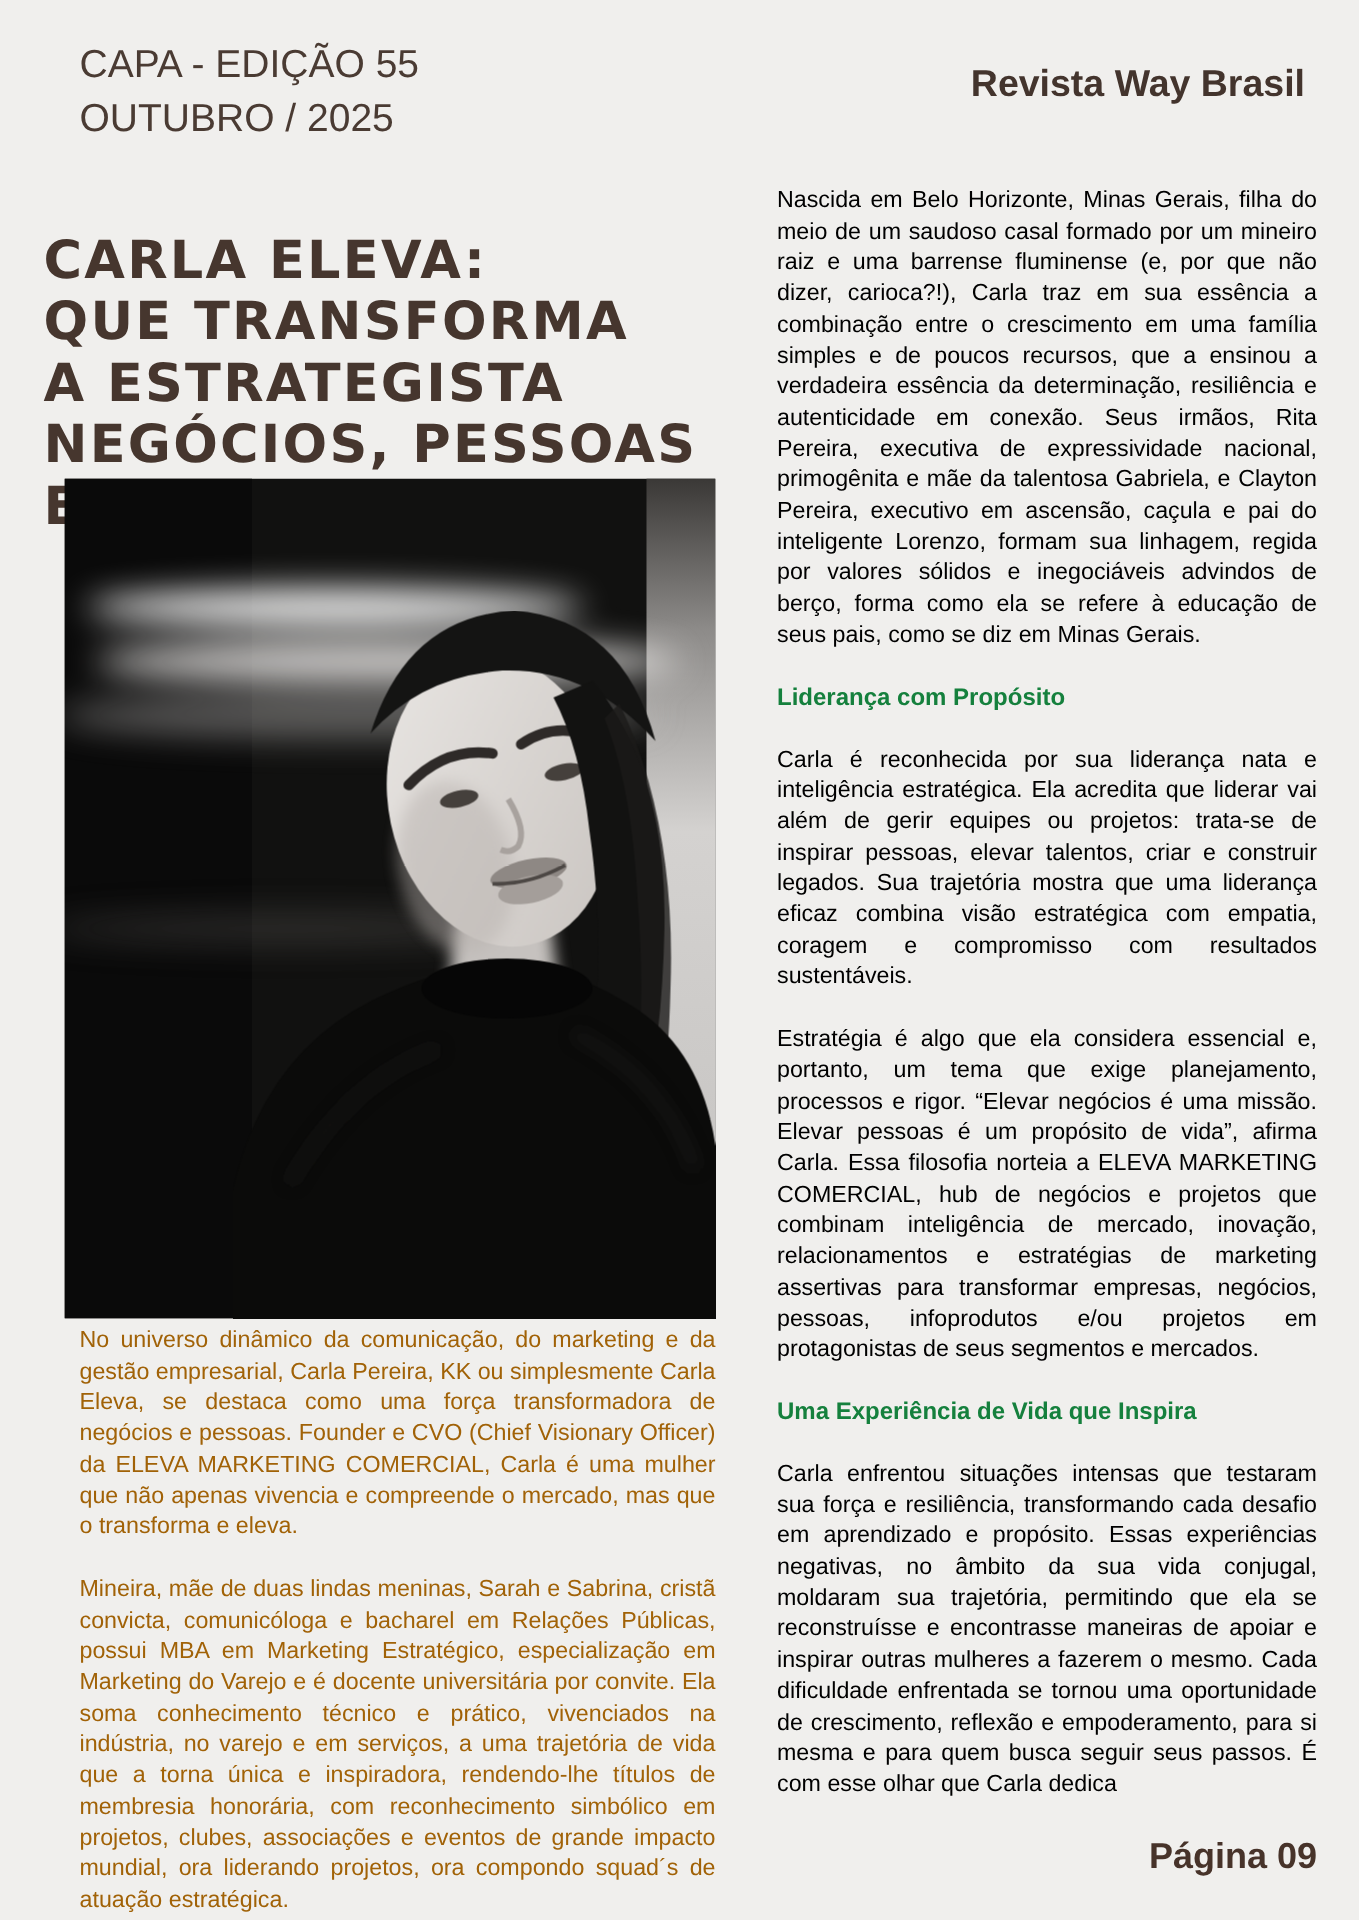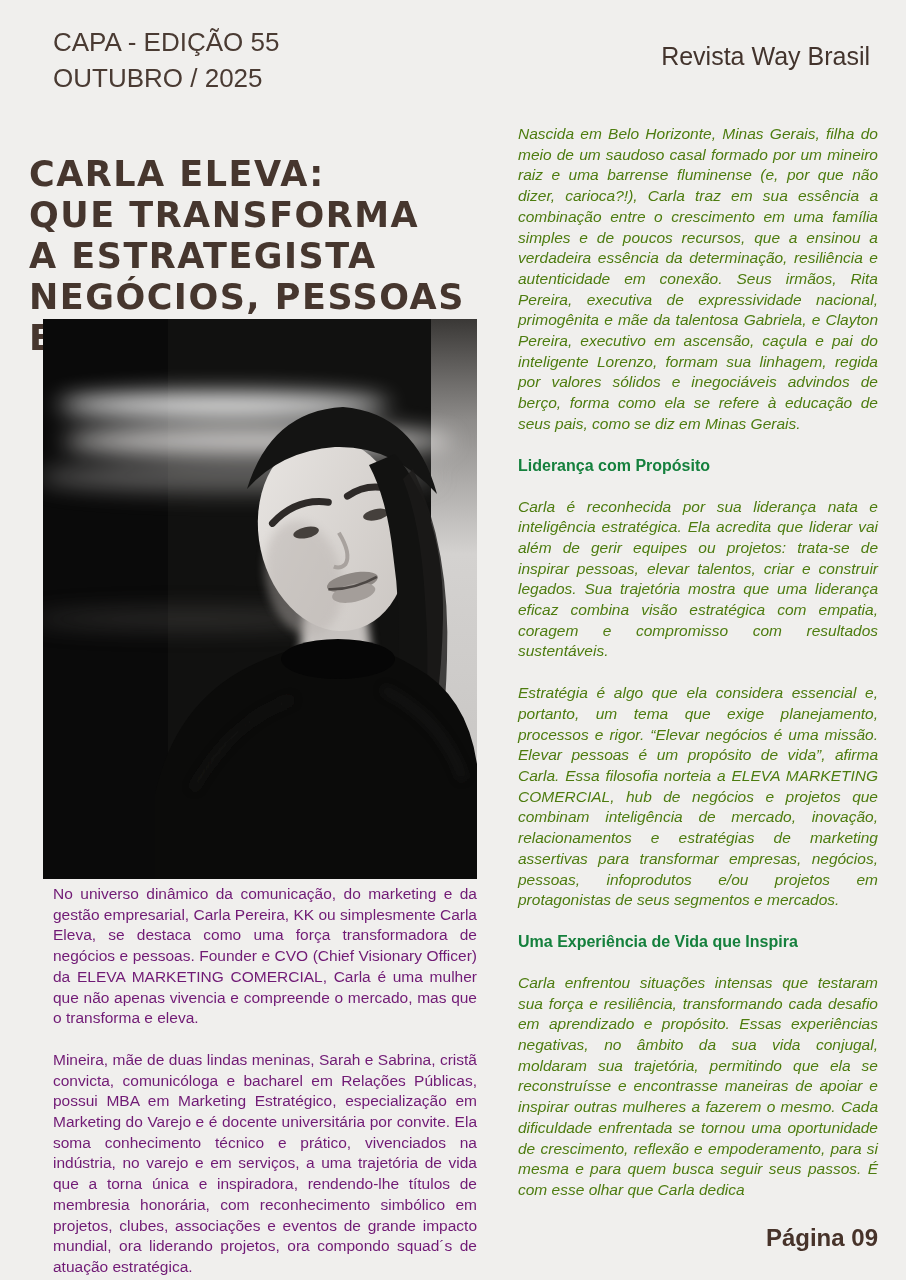--- a/index.html
+++ b/index.html
@@ -8,35 +8,35 @@
     position:relative;width:906px;height:1280px;margin:0 auto;
     background:#f0efed;overflow:hidden;
     font-family:"Liberation Sans", sans-serif;
   }
   .hdr-left{
     position:absolute;left:53px;top:24px;
     font-size:26px;line-height:36px;font-weight:400;color:#4a3b33;
   }
   .hdr-right{
     position:absolute;top:42px;right:36px;
-    font-size:25px;font-weight:400;color:#43342d;
+    font-size:25px;font-weight:700;color:#43342d;
   }
   .title{
     position:absolute;left:29px;top:106px;width:450px;
     font-family:"DejaVu Sans", sans-serif;font-weight:800;
     font-size:35px;line-height:41px;letter-spacing:1.5px;color:#46362e;margin-top:48px;
   }
   .photo{
     position:absolute;left:43px;top:319px;width:434px;height:560px;
     display:block;
   }
   .col-left{position:absolute;left:53px;top:884px;width:424px;}
-  .col-left p{color:#701a75;}
+  .col-left p{color:#a16207;}
   .col-right{position:absolute;left:518px;top:124px;width:360px;}
-  .col-right p{color:#4d7c0f;font-style:italic;}
+  .col-right p{color:#000000;}
   .body-p{
     font-size:15.5px;line-height:20.7px;text-align:justify;
     margin:0 0 21px 0;
   }
   .sub-h{
     font-size:16px;line-height:20px;font-weight:700;color:#15803d;
     margin:0 0 21px 0;
   }
   .pagenum{
     position:absolute;right:28px;top:1224px;

